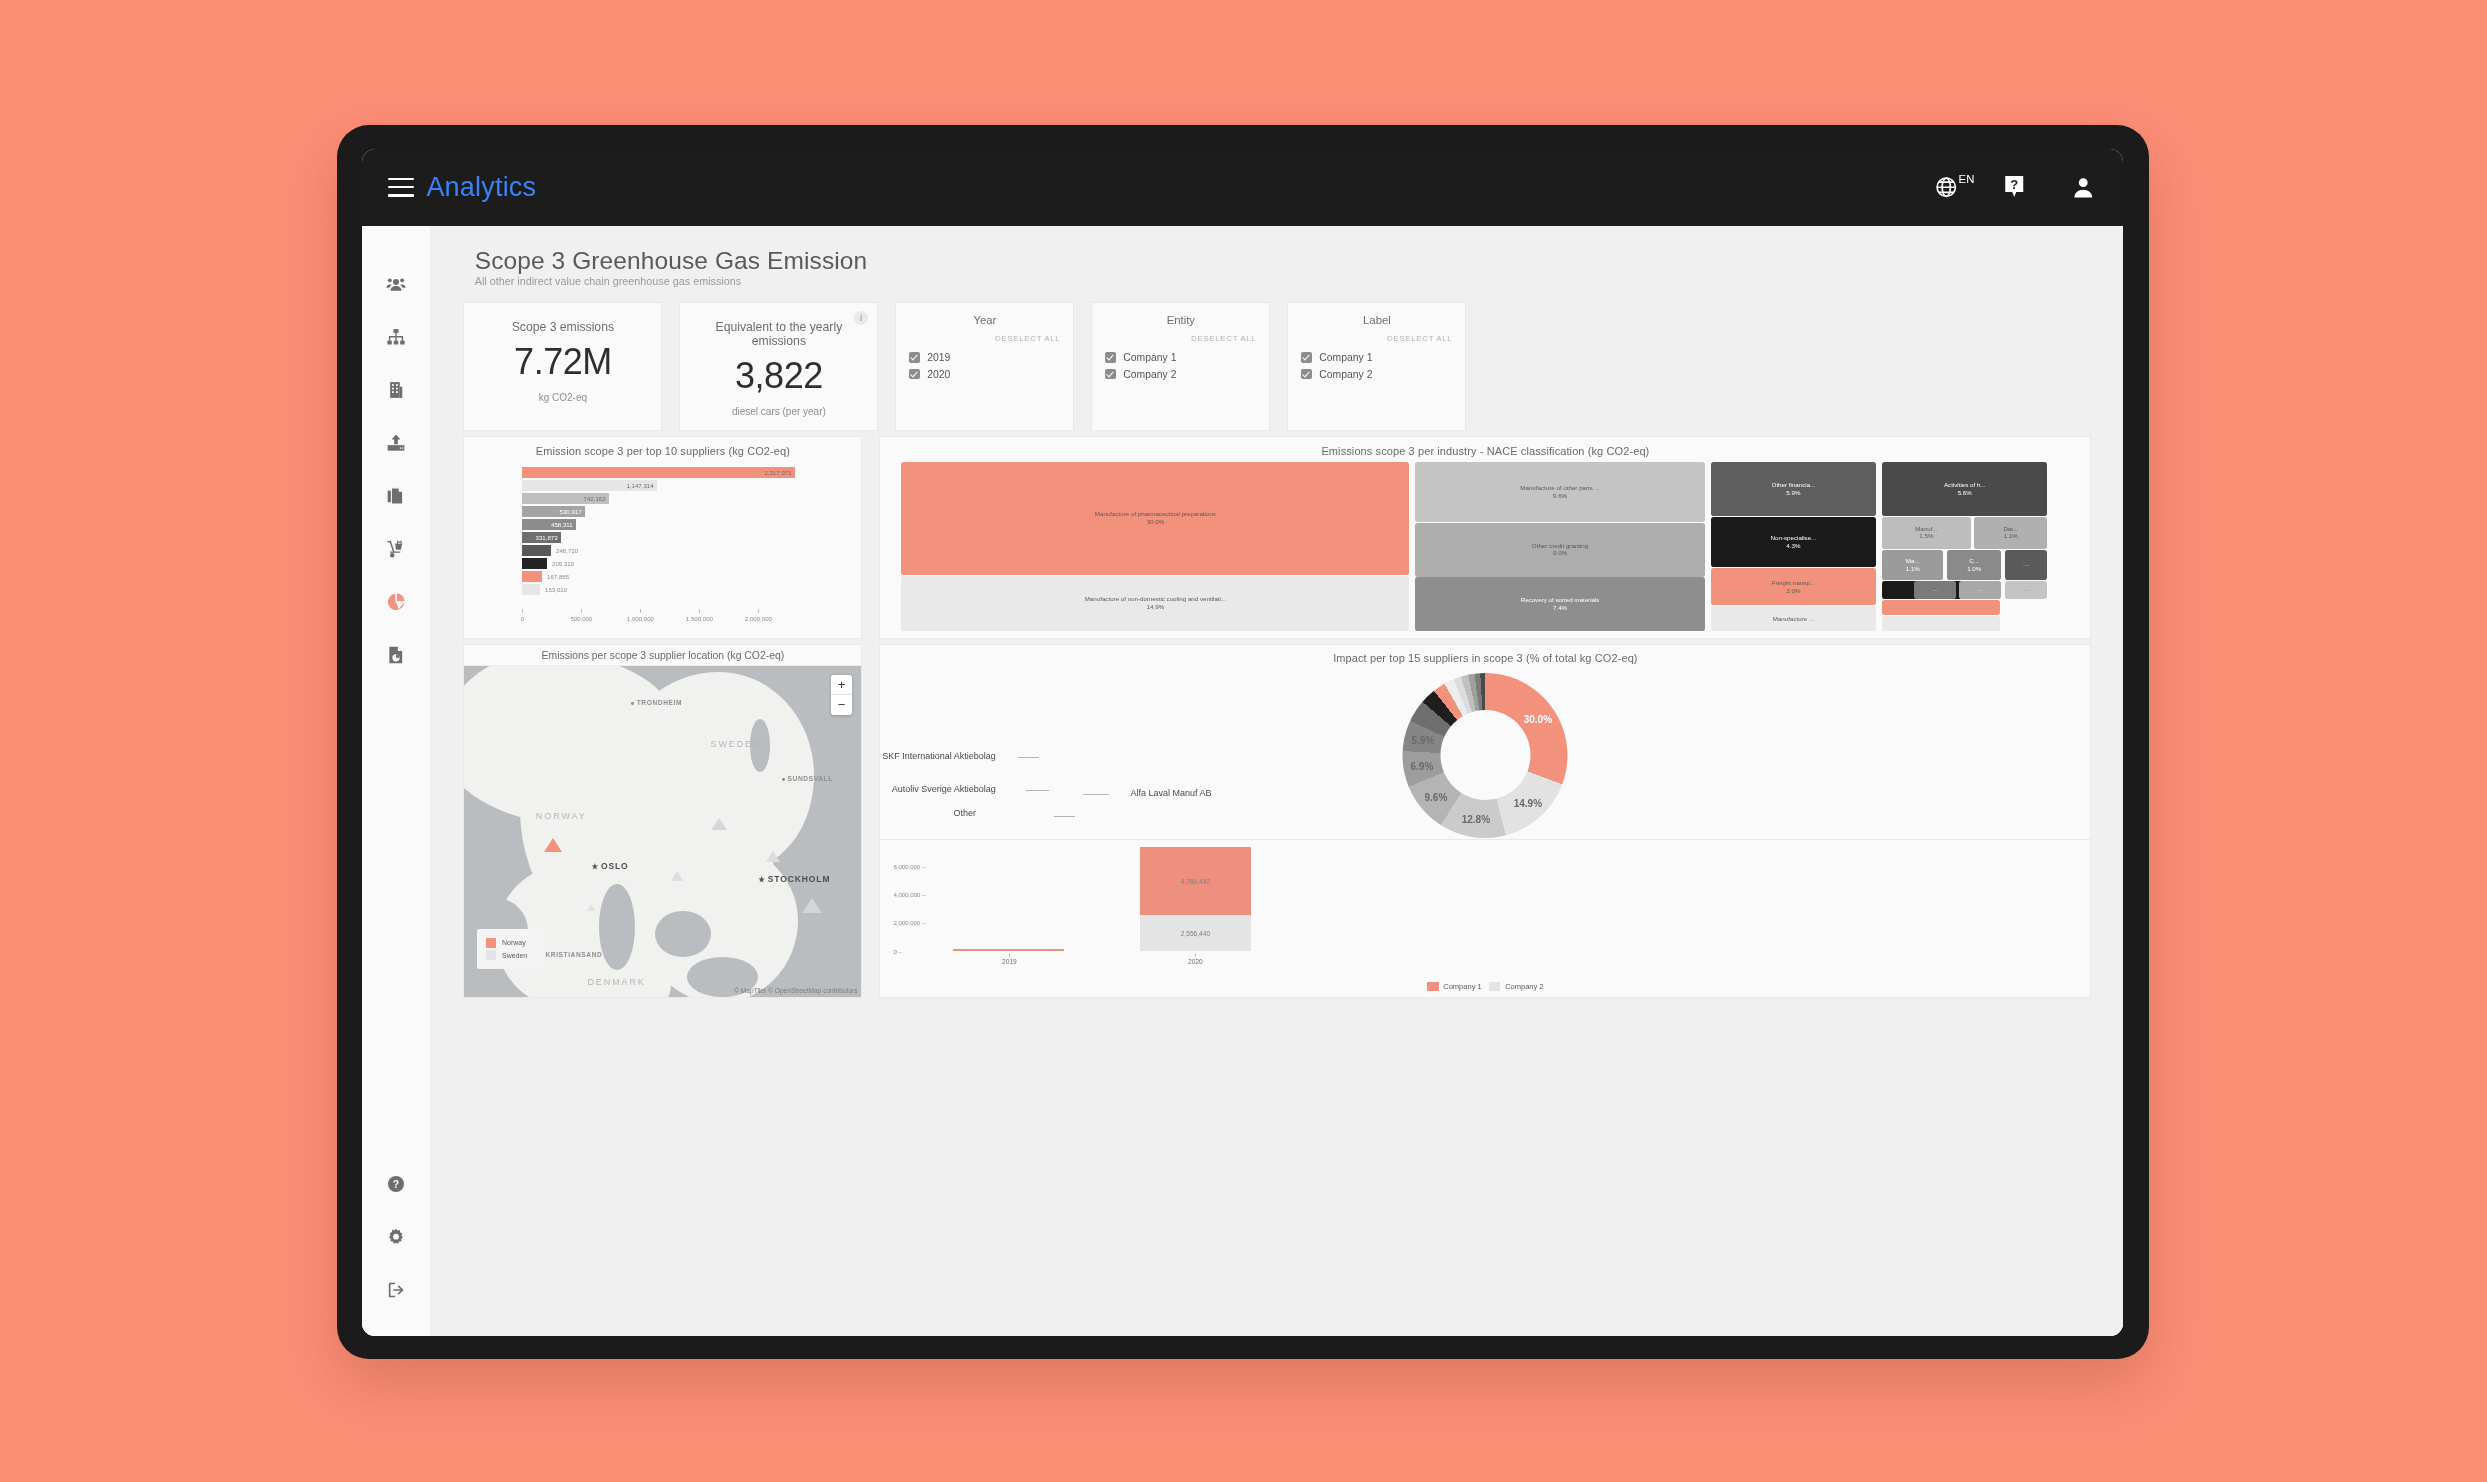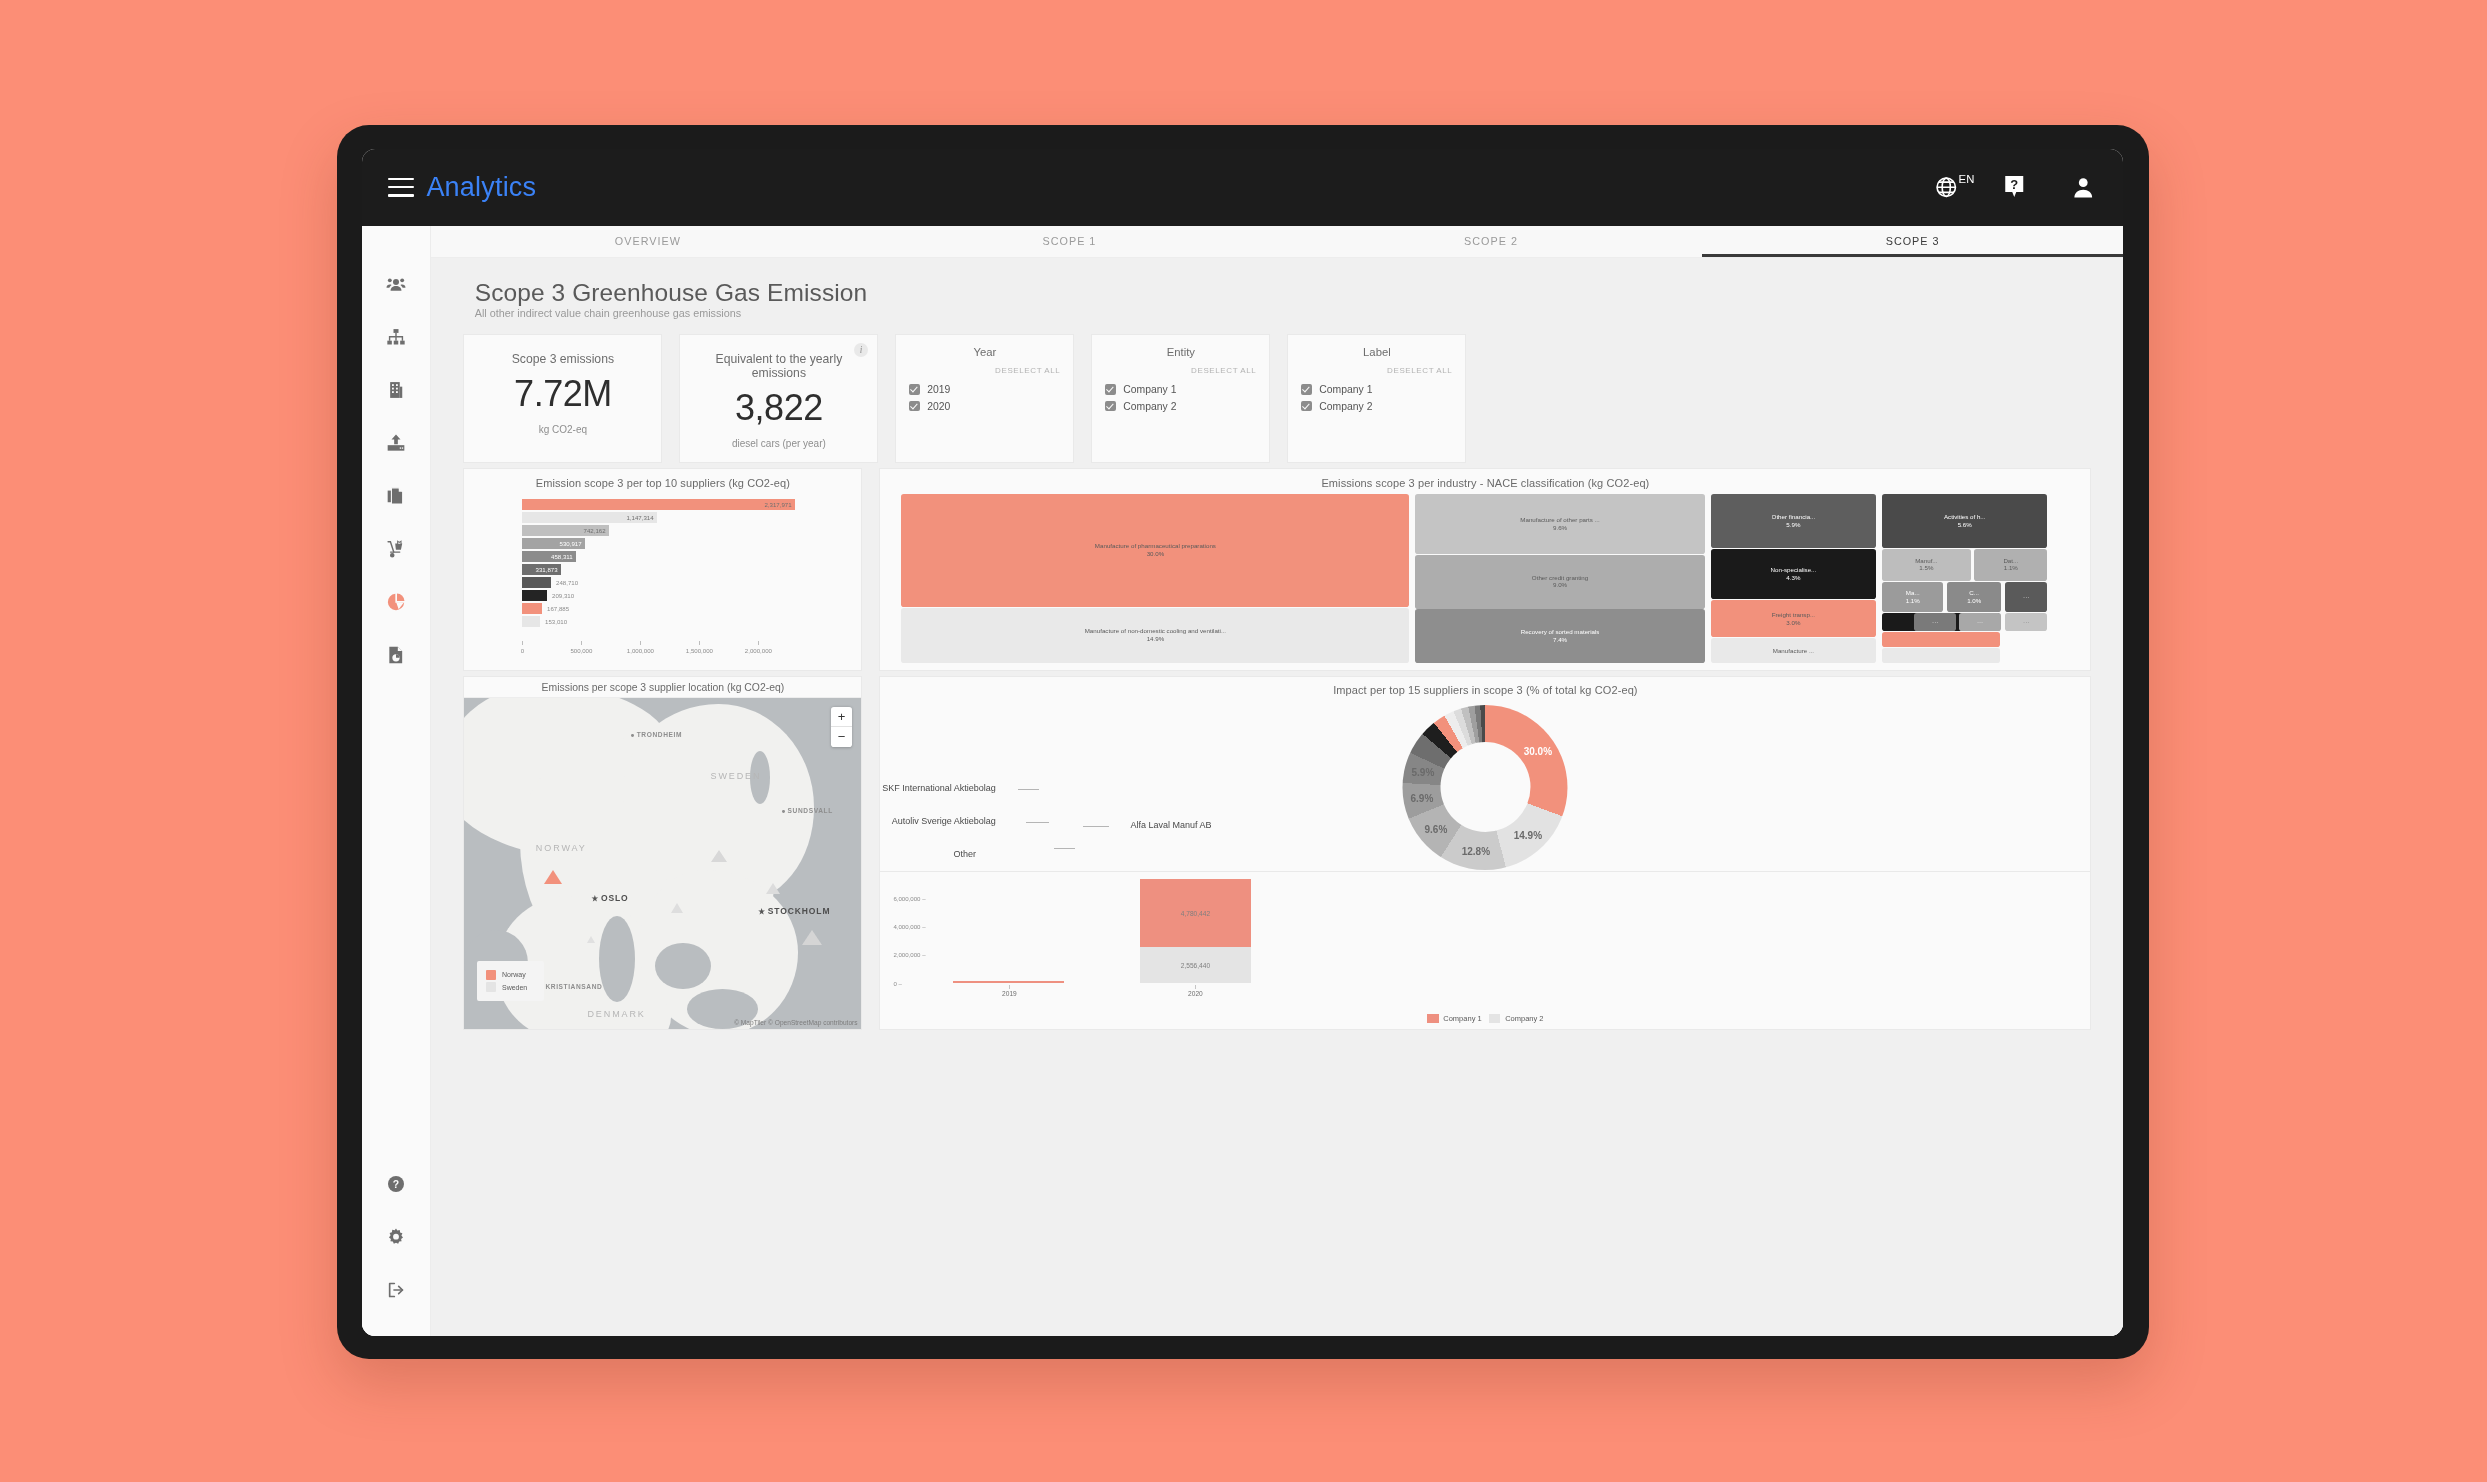--- a/index.html
+++ b/index.html
@@ -367,26 +367,20 @@
           <svg width="20" height="20" viewBox="0 0 24 24" fill="none" stroke="#6e6e6e" stroke-width="2" stroke-linecap="round" stroke-linejoin="round">
             <path d="M10 4.2H4.4v15.6H10"></path>
             <path d="M15.2 7.6L19.8 12l-4.6 4.4"></path>
             <path d="M9.6 12h10"></path>
           </svg>
         </div>
       </div>
 
       <div id="content">
 
-        <div id="tabs">
-          <div class="tab">OVERVIEW</div>
-          <div class="tab">SCOPE 1</div>
-          <div class="tab">SCOPE 2</div>
-          <div class="tab active">SCOPE 3</div>
-        </div>
 
         <div id="dash">
 
           <div id="page-head">
             <div id="page-title">Scope 3 Greenhouse Gas Emission</div>
             <div id="page-sub">All other indirect value chain greenhouse gas emissions</div>
           </div>
 
           <div class="row">
             <div class="card kpi">
@@ -664,21 +658,21 @@
                     <div class="donut-val dark" style="left: 33px; top: 124px;">9.6%</div>
                     <div class="donut-val dark" style="left: 19px; top: 93px;">6.9%</div>
                     <div class="donut-val dark" style="left: 20px; top: 67px;">5.9%</div>
                   </div>
               <div class="lead-lbl" style="left: 250px; top: 143px;">Alfa Laval Manuf AB</div>
                   <div class="lead-line" style="left: 203px; top: 149px; width: 26px;"></div>
                   <div class="lead-lbl" style="left: 1.9px; top: 106px;">SKF International Aktiebolag</div>
                   <div class="lead-line" style="left: 138px; top: 112px; width: 21px;"></div>
                   <div class="lead-lbl" style="left: 11.3px; top: 139px;">Autoliv Sverige Aktiebolag</div>
                   <div class="lead-line" style="left: 146px; top: 145px; width: 22.6px;"></div>
-                  <div class="lead-lbl" style="left: 73px; top: 172px;">Other</div>
+                  <div class="lead-lbl" style="left: 73px; top: 163px;">Other</div>
                   <div class="lead-line" style="left: 174px; top: 171px; width: 21px;"></div>
                 </div>
               <div class="panel" id="stack-panel">
                 <div id="stack-area">
                     <div class="yaxis-lab" style="top: 104px;">0 –</div>
                     <div class="yaxis-lab" style="top: 75px;">2,000,000 –</div>
                     <div class="yaxis-lab" style="top: 47px;">4,000,000 –</div>
                     <div class="yaxis-lab" style="top: 19px;">6,000,000 –</div>
                     <div class="sbar" style="left: 60px; width: 111px; height: 1.9px; bottom: 102px; top: 102px; background: rgb(238, 144, 128);"></div>
                     <div class="xtick" style="left: 116px; top: 106px;"></div>

